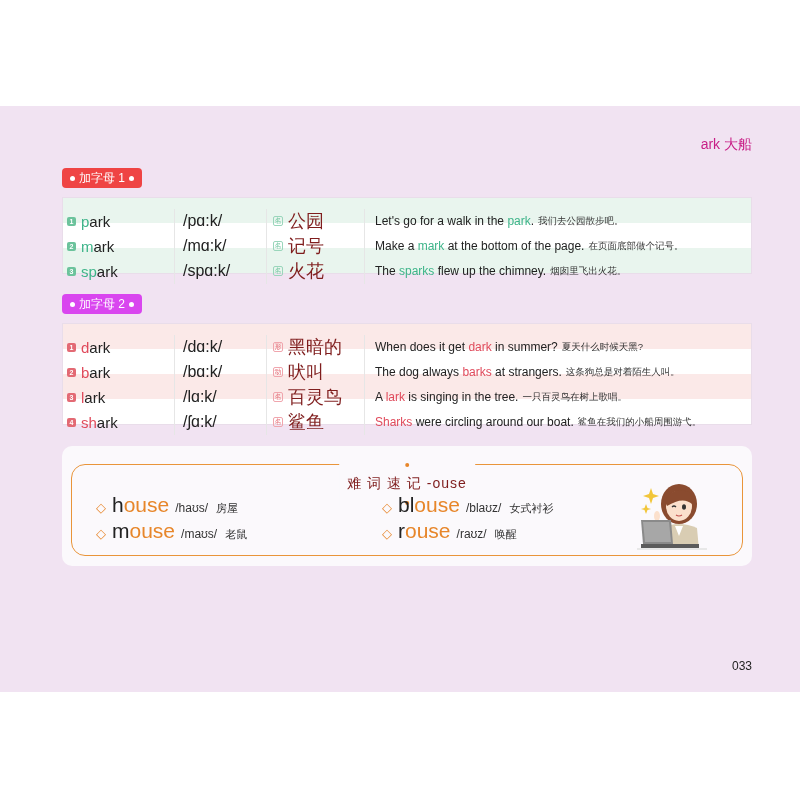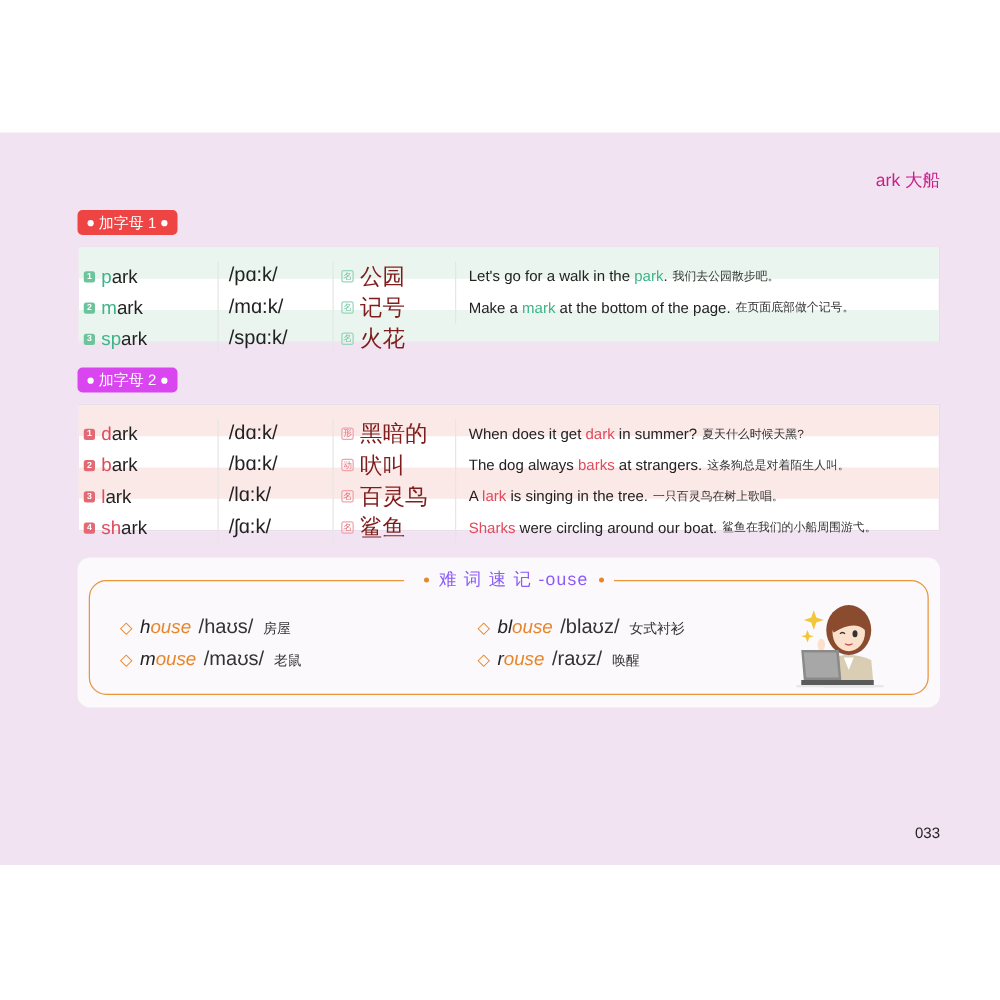--- a/index.html
+++ b/index.html
@@ -65,30 +65,30 @@
     position: absolute; left: 62px; top: 340px; width: 690px; height: 120px;
     background: #fbf9fc; border-radius: 10px;
   }
   .memo-frame {
     position: absolute; left: 9px; top: 18px; width: 672px; height: 92px;
     border: 1.5px solid #e9953a; border-radius: 14px;
   }
   .memo-title {
     position: absolute; left: 50%; top: 9px; transform: translateX(-50%);
     background: #fbf9fc; padding: 0 8px; display: flex; align-items: center; gap: 8px;
-    color: #8b5cf6; font-size: 14px; letter-spacing: 1px;
+    color: #7f1d1d; font-size: 14px; letter-spacing: 1px; flex-direction: column;
   }
   .memo-title .tdot { width: 4px; height: 4px; border-radius: 50%; background: #e7862a; display: inline-block; }
   .memo-item {
     position: absolute; display: flex; align-items: baseline; font-size: 12px; color: #333;
   }
   .memo-item .diamond { color: #e7862a; font-size: 13px; margin-right: 6px; }
-  .memo-item .mword { font-size: 15px; color: #222; margin-right: 6px; font-style: italic; }
+  .memo-item .mword { font-size: 21px; color: #222; margin-right: 6px; }
   .memo-item .mword .hl { color: #e7862a; }
-  .memo-item .mipa { margin-right: 8px; font-size: 16px; }
+  .memo-item .mipa { margin-right: 8px; font-size: 12px; }
   .memo-item .mzh { font-size: 11px; }
 
   .illustration { position: absolute; left: 575px; top: 30px; width: 70px; height: 74px; }
 
   .page-number { position: absolute; right: 48px; top: 553px; font-size: 12px; color: #222; }
 </style>
 </head>
 <body>
 
 <div class="page">
@@ -138,20 +138,24 @@
       <div class="cell c-word">
           <span class="num">3</span>
           <span class="word"><span class="hl">sp</span><span>ark</span></span>
         </div>
       <div class="cell c-ipa">
           <span class="ipa">/spɑ:k/</span>
         </div>
       <div class="cell c-pos">
           <span class="pos-badge">名</span>
           <span class="meaning">火花</span>
+        </div>
+      <div class="cell c-sent">
+          <span class="sent-en"><span>The </span><span class="hl">sparks</span><span> flew up the chimney.</span></span>
+          <span class="sent-zh">烟囱里飞出火花。</span>
         </div>
     </div>
   </div>
 
   <div class="tag tag-red">
     <span class="dot"></span>
     <span>加字母 2</span>
     <span class="dot"></span>
   </div>
   <div class="tbl tbl-red">

